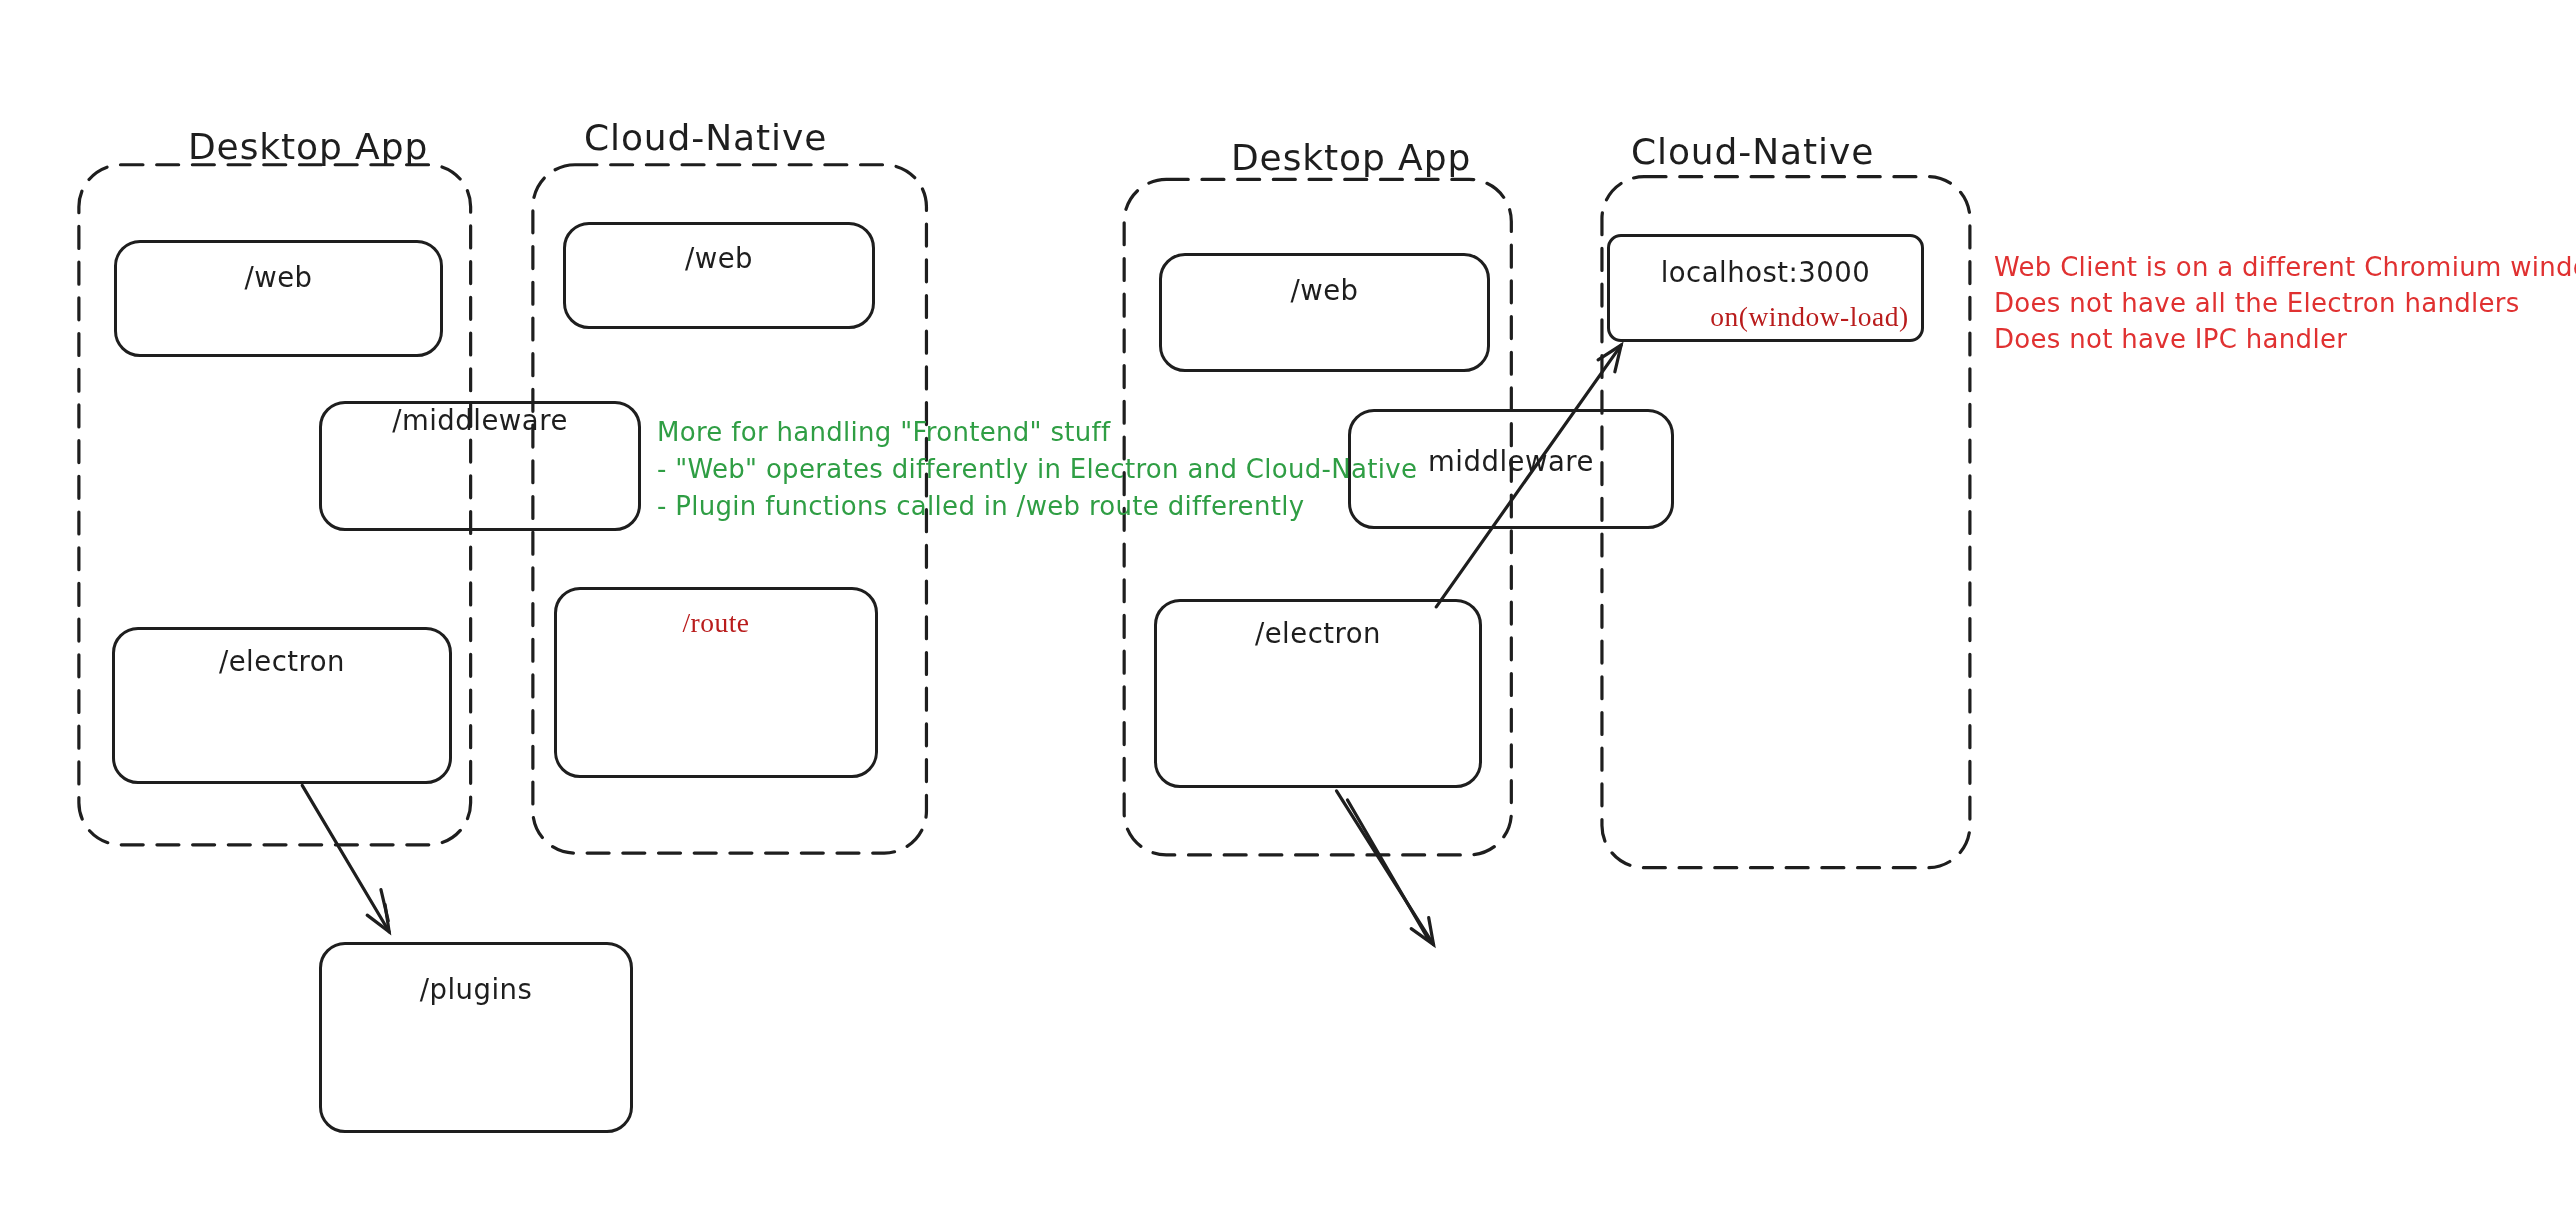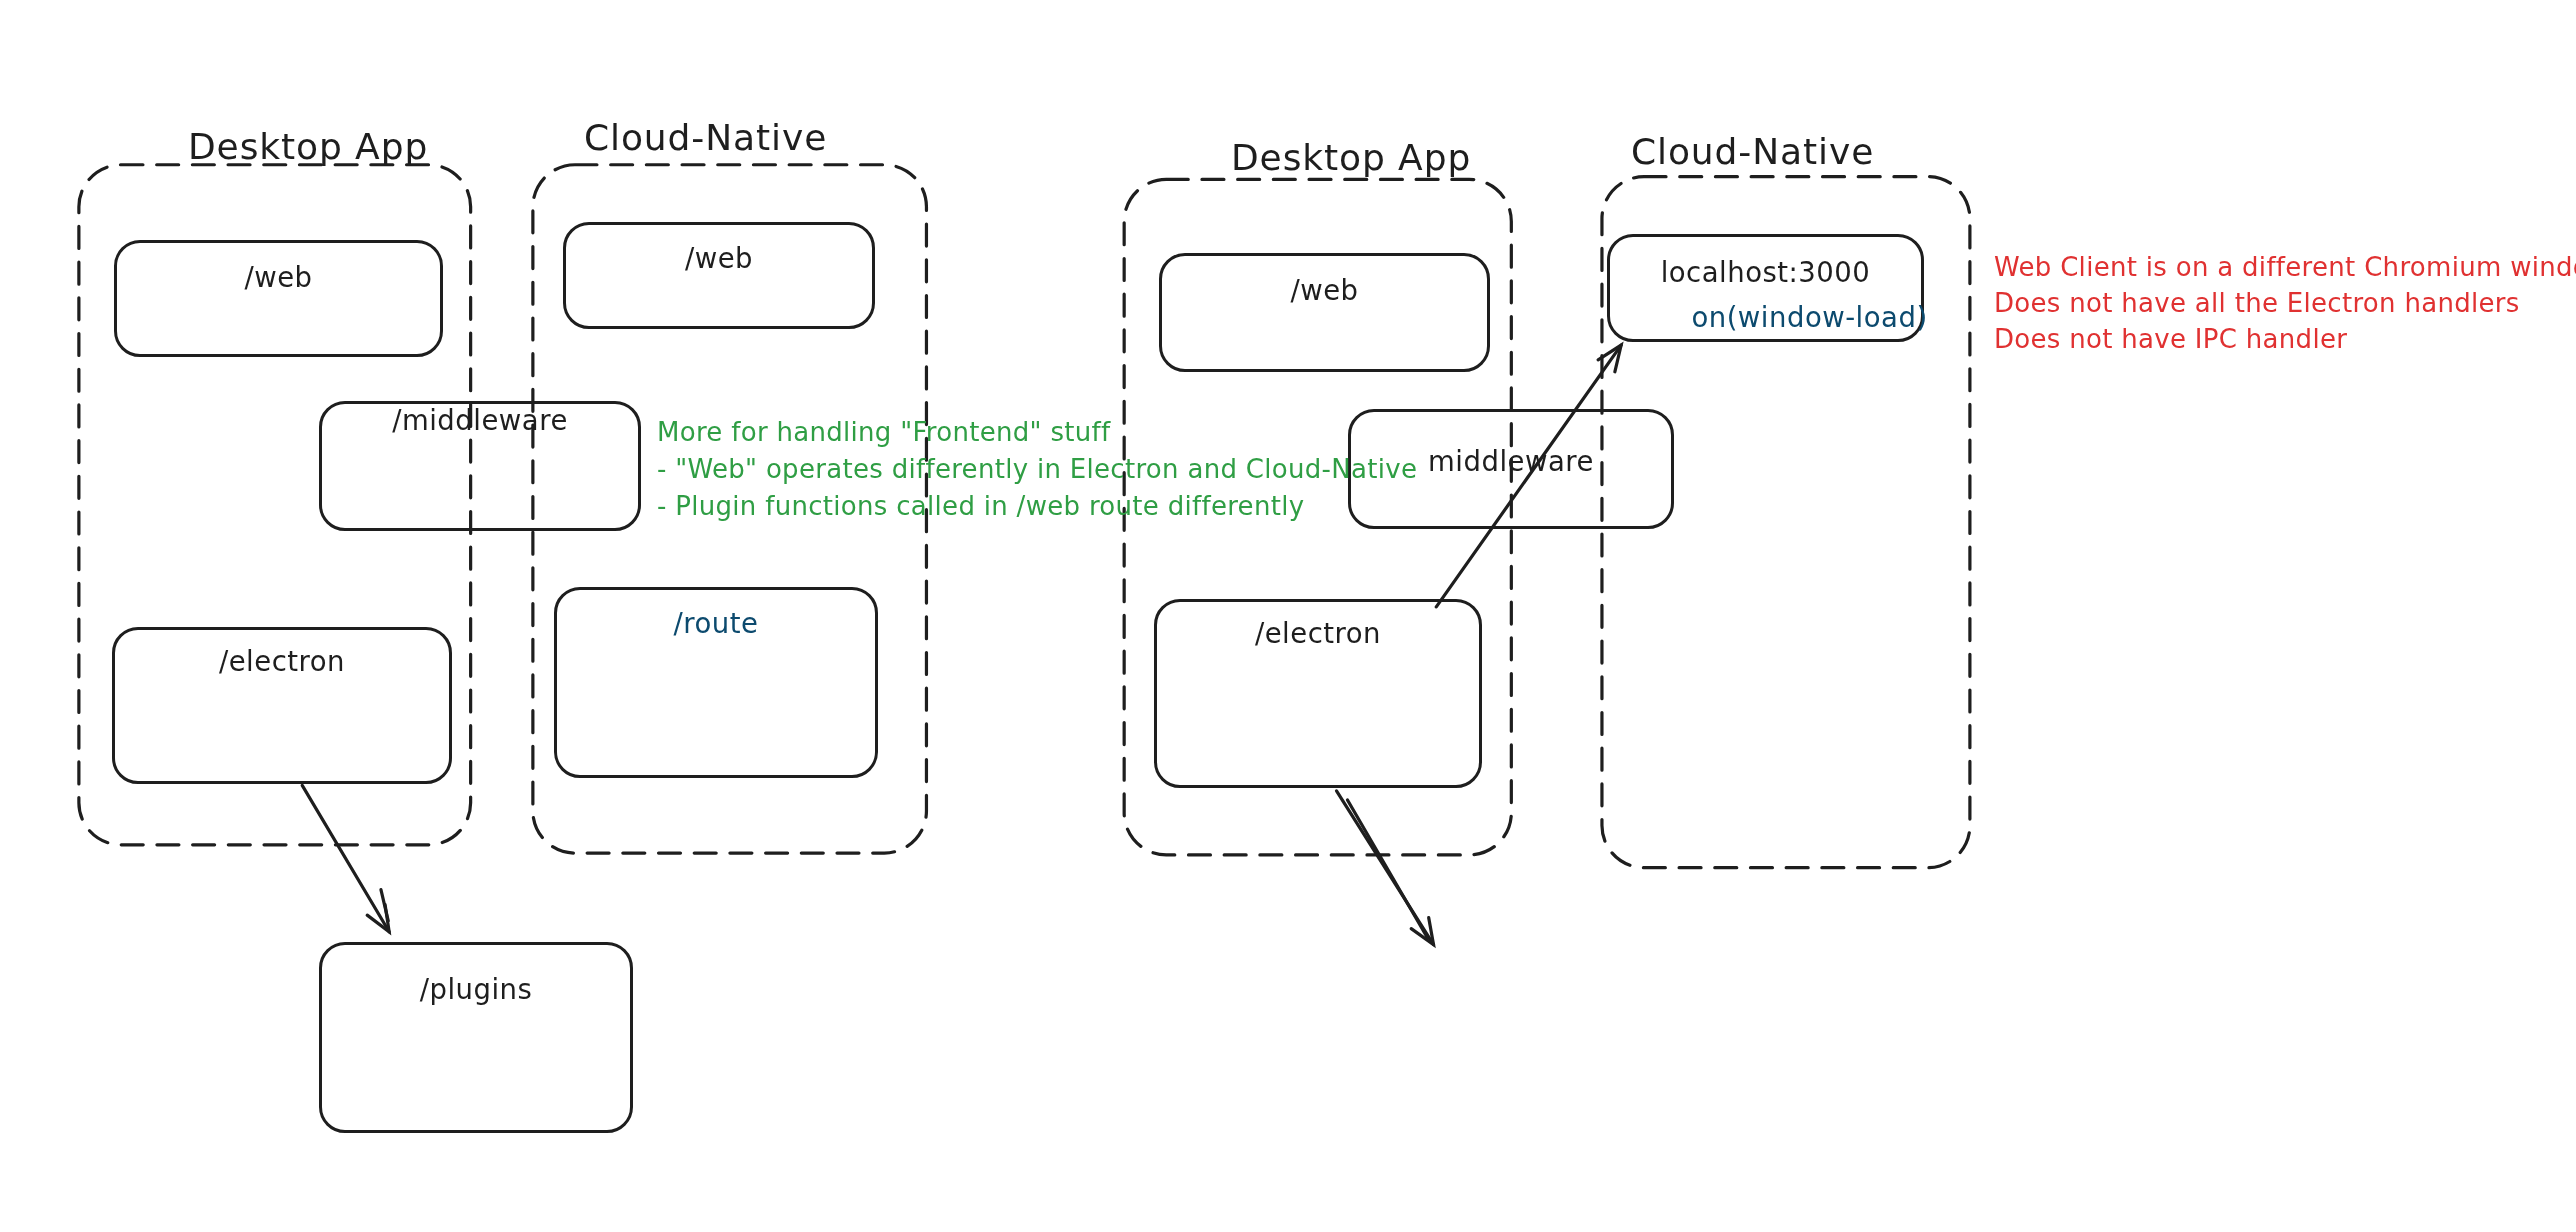--- a/index.html
+++ b/index.html
@@ -43,22 +43,22 @@
   }
   .note {
     position: absolute;
     font-size: 26px;
     letter-spacing: 0.3px;
     white-space: nowrap;
   }
   .note div { line-height: 37px; }
   .note-green { color: #2f9e44; }
   .note-red   { color: #e03131; }
-  .red-text   { color: #0c4a6e; }
-  .localhost-box { flex-direction: column; align-items: center; }
+  .red-text   { color: #b91c1c; font-family: Liberation Serif, serif; }
+  .localhost-box { flex-direction: column; align-items: center; border-radius: 14px; }
   .localhost-sub { transform: translateX(44px); margin-top: 13px; }
 </style>
 </head>
 <body>
 
 <div id="canvas">
 
   <svg id="shape-layer" viewBox="0 0 2814 1346" xmlns="http://www.w3.org/2000/svg">
     <g fill="none" stroke="#1e1e1e" stroke-width="3.5" stroke-linecap="round">
       <rect x="86" y="180" width="428" height="743" rx="46" stroke-dasharray="24 15"></rect>

